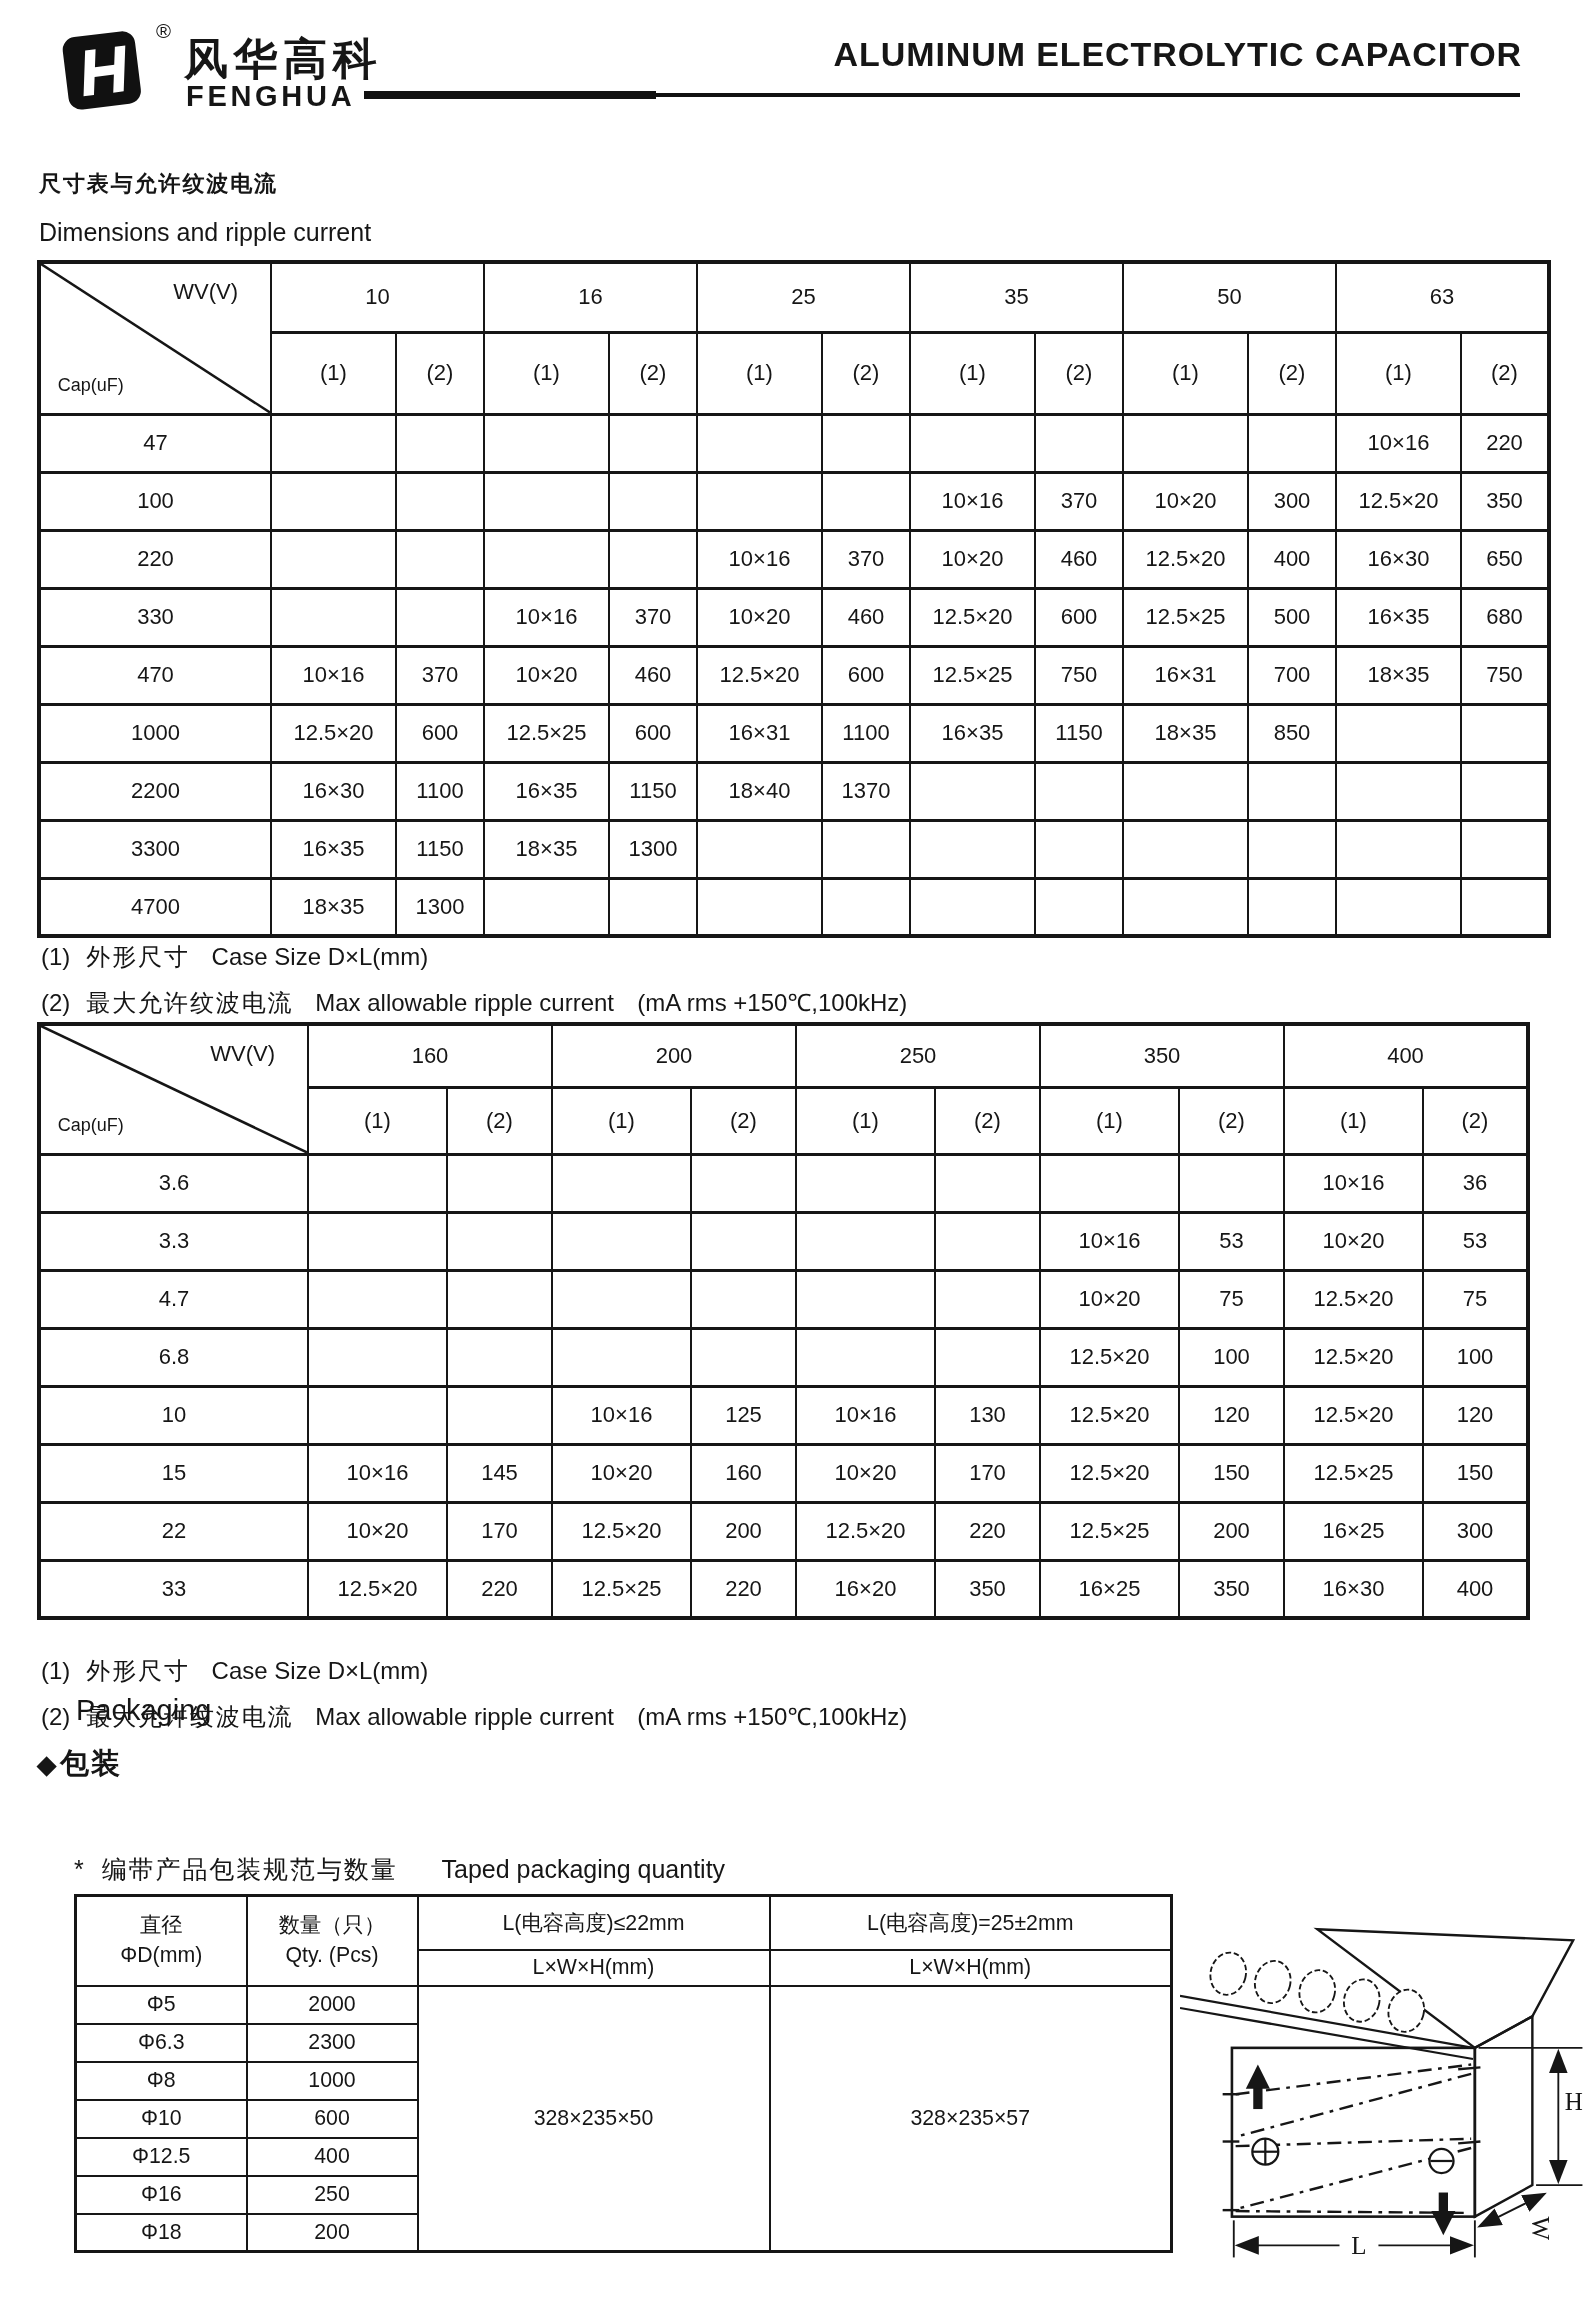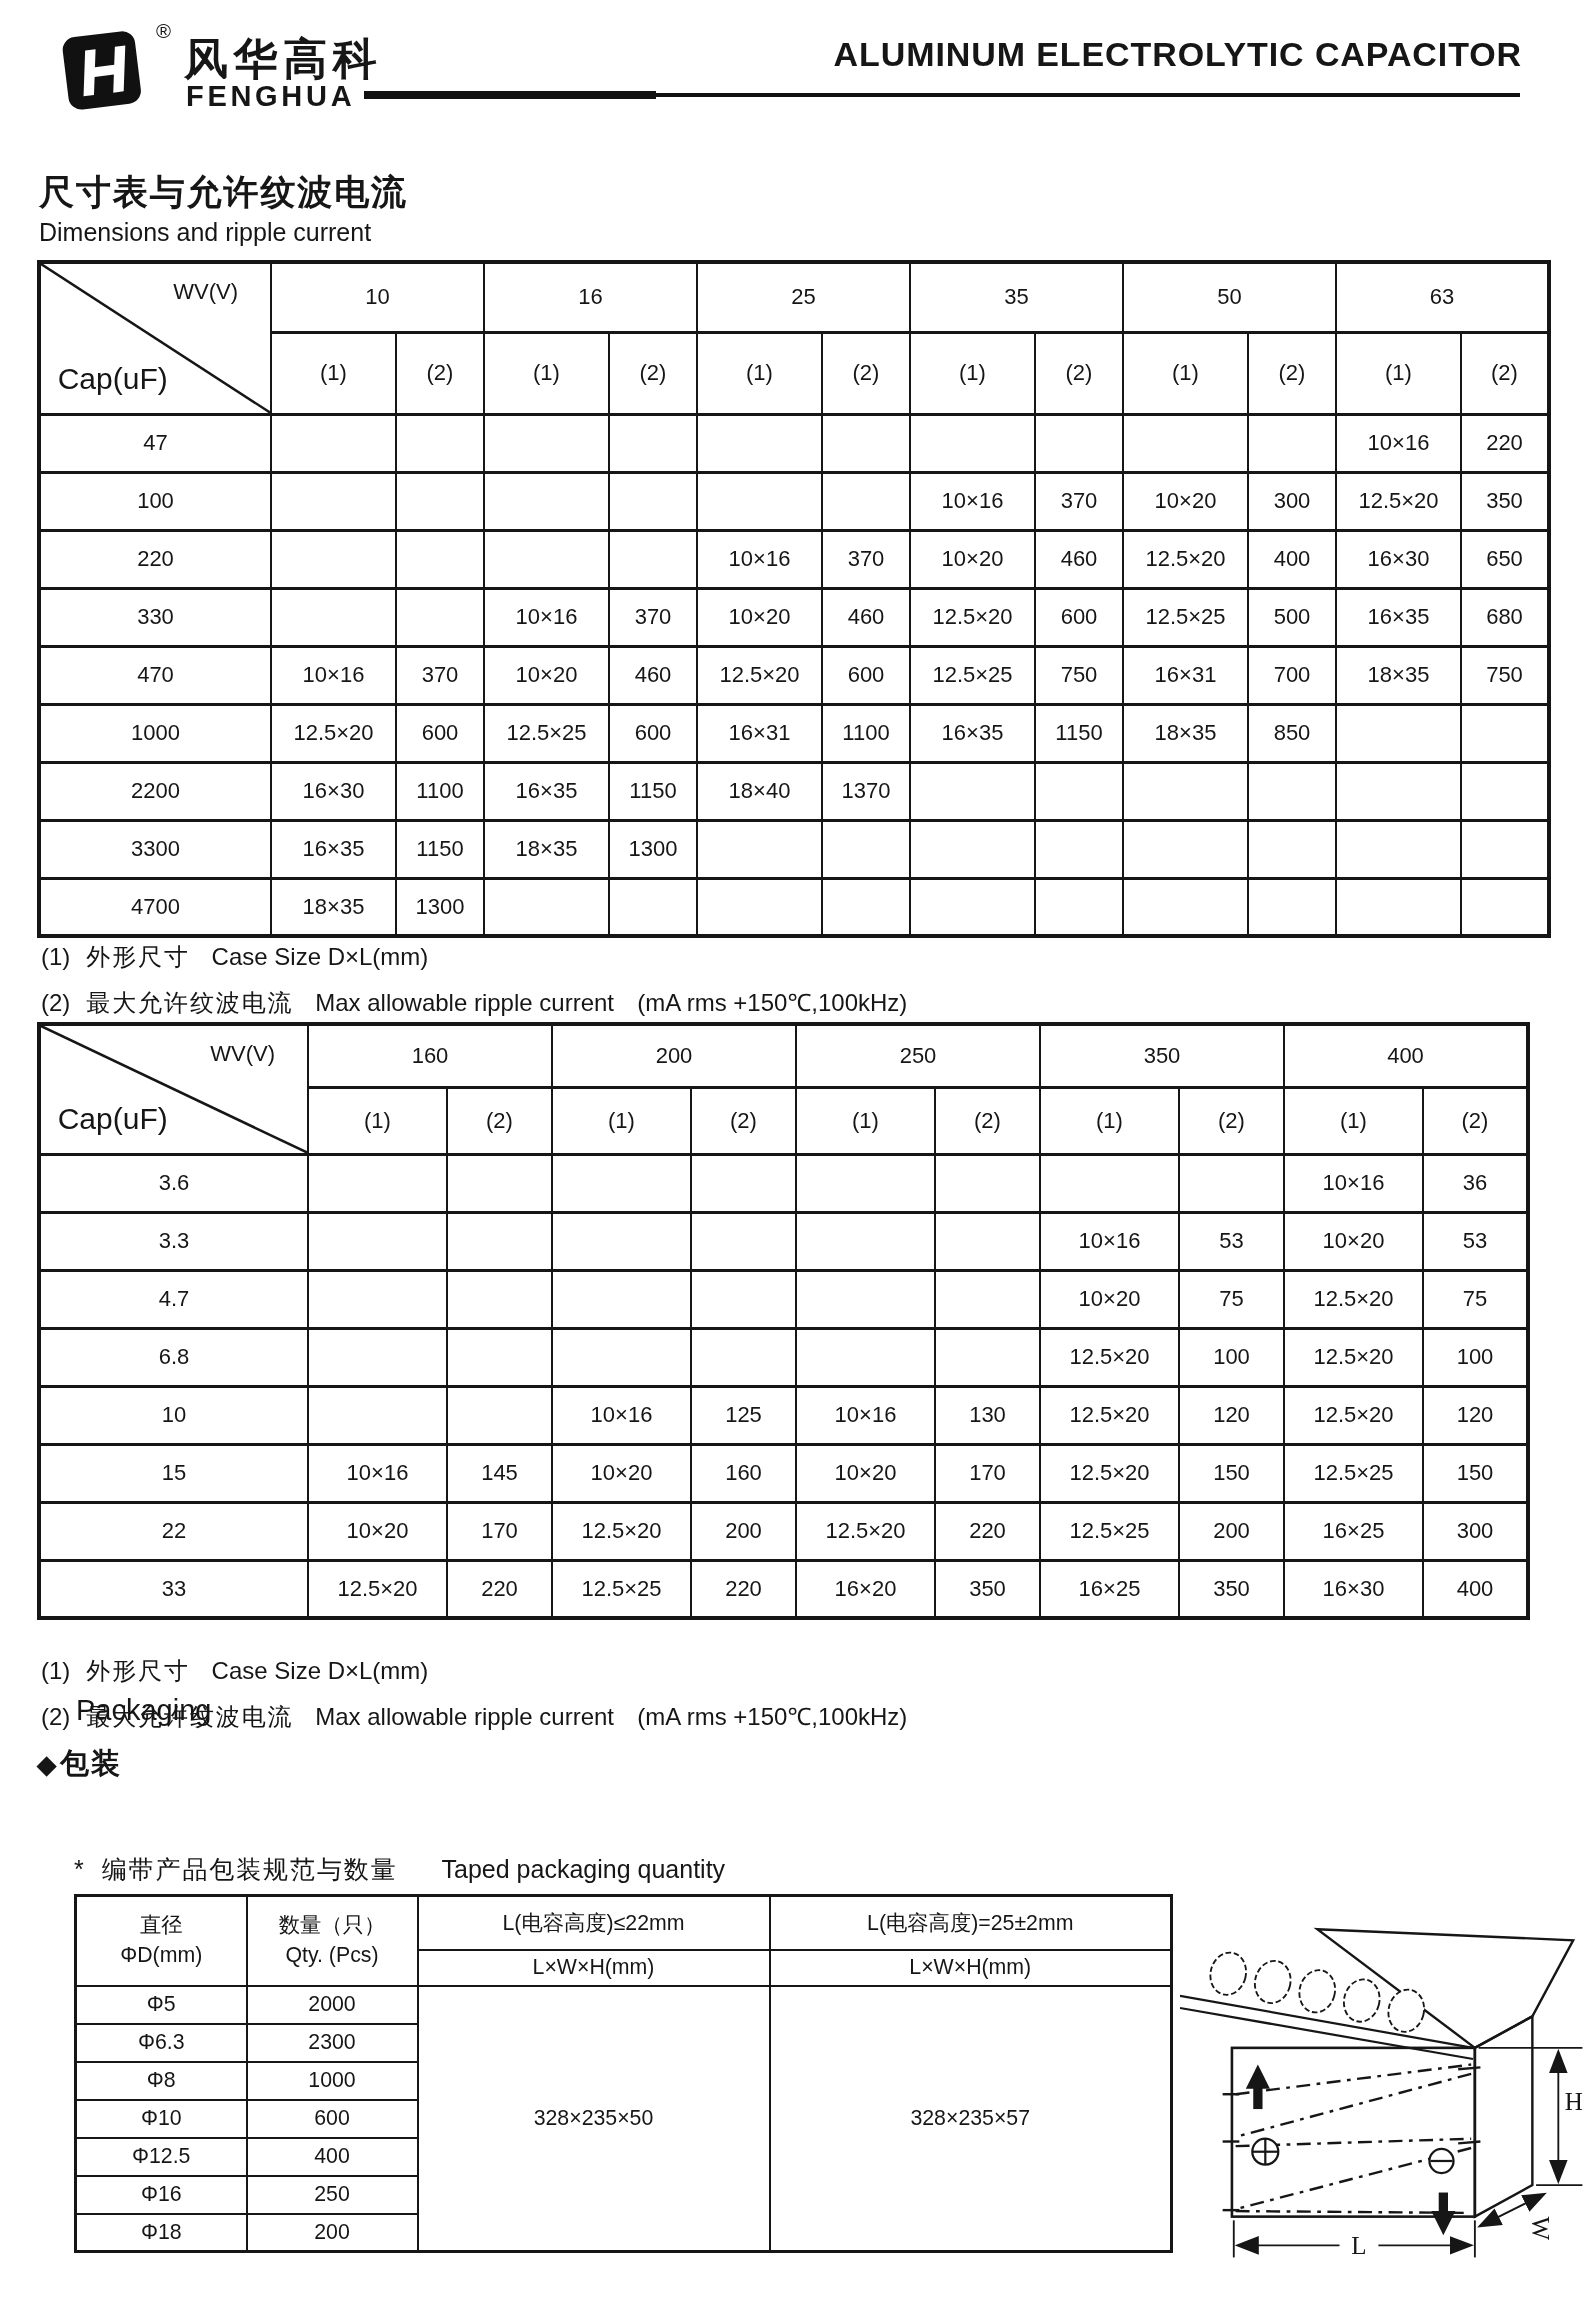--- a/index.html
+++ b/index.html
@@ -10,37 +10,37 @@
   .logo-svg{position:absolute;left:52px;top:26px;}
   .reg-mark{position:absolute;left:156px;top:20.4px;font-size:20.4px;}
   .brand-zh{position:absolute;left:184px;top:30px;font-size:44px;font-weight:700;letter-spacing:5.6px;}
   .brand-en{position:absolute;left:186px;top:80px;font-size:29px;font-weight:700;letter-spacing:3.7px;}
   .doc-title{position:absolute;top:35px;right:67px;font-size:34px;font-weight:700;letter-spacing:0.9px;}
   .rule{position:absolute;left:364px;top:91px;right:69px;display:flex;align-items:center;}
   .rule .seg1{width:292px;height:8.3px;background:#111;}
   .rule .seg2{flex:1;height:4.6px;background:#111;}
 
   
-  .h-zh{position:absolute;left:39px;top:169px;font-size:35px;font-weight:600;letter-spacing:1.9px;}
+  .h-zh{position:absolute;left:39px;top:169px;font-size:22px;font-weight:600;letter-spacing:1.9px;}
   .h-en{position:absolute;left:39px;top:218px;font-size:25px;}
 
   
   .t1-wrap{position:absolute;left:37px;top:260px;}
   .t2-wrap{position:absolute;left:37px;top:1022px;}
   table.big{border-collapse:collapse;table-layout:fixed;border:4.6px solid #161616;}
   .big th,.big td{border:2.8px solid #161616;border-top-width:3.7px;border-bottom-width:3.7px;
                   text-align:center;vertical-align:middle;font-size:22px;font-weight:400;padding:0;
                   overflow:hidden;white-space:nowrap;}
   .t1 tr.hr1{height:70px;} .t1 tr.hr2{height:82px;} .t1 tbody tr{height:58px;}
   .t2 tr.hr1{height:63px;} .t2 tr.hr2{height:67px;} .t2 tbody tr{height:58px;}
   th.corner{position:relative;text-align:center;}
   .diag{position:absolute;inset:0;width:100%;height:100%;}
   .diag line{stroke:#161616;stroke-width:2.5px;}
   .c-top{position:absolute;top:15px;right:32px;font-size:22px;}
-  .c-bot{position:absolute;bottom:16.7px;left:16.7px;font-size:30px;}
+  .c-bot{position:absolute;bottom:16.7px;left:16.7px;font-size:18px;}
 
   
   .notes{position:absolute;left:41px;font-size:24px;}
   .notes .nline{margin-bottom:12px;white-space:nowrap;}
   .notes .mk{margin-right:9.3px;}
   .notes .zh{margin-right:15px;letter-spacing:1.9px;}
   .notes .cond{margin-left:16.7px;}
   .notes1{top:941px;} .notes2{top:1655px;}
 
   

